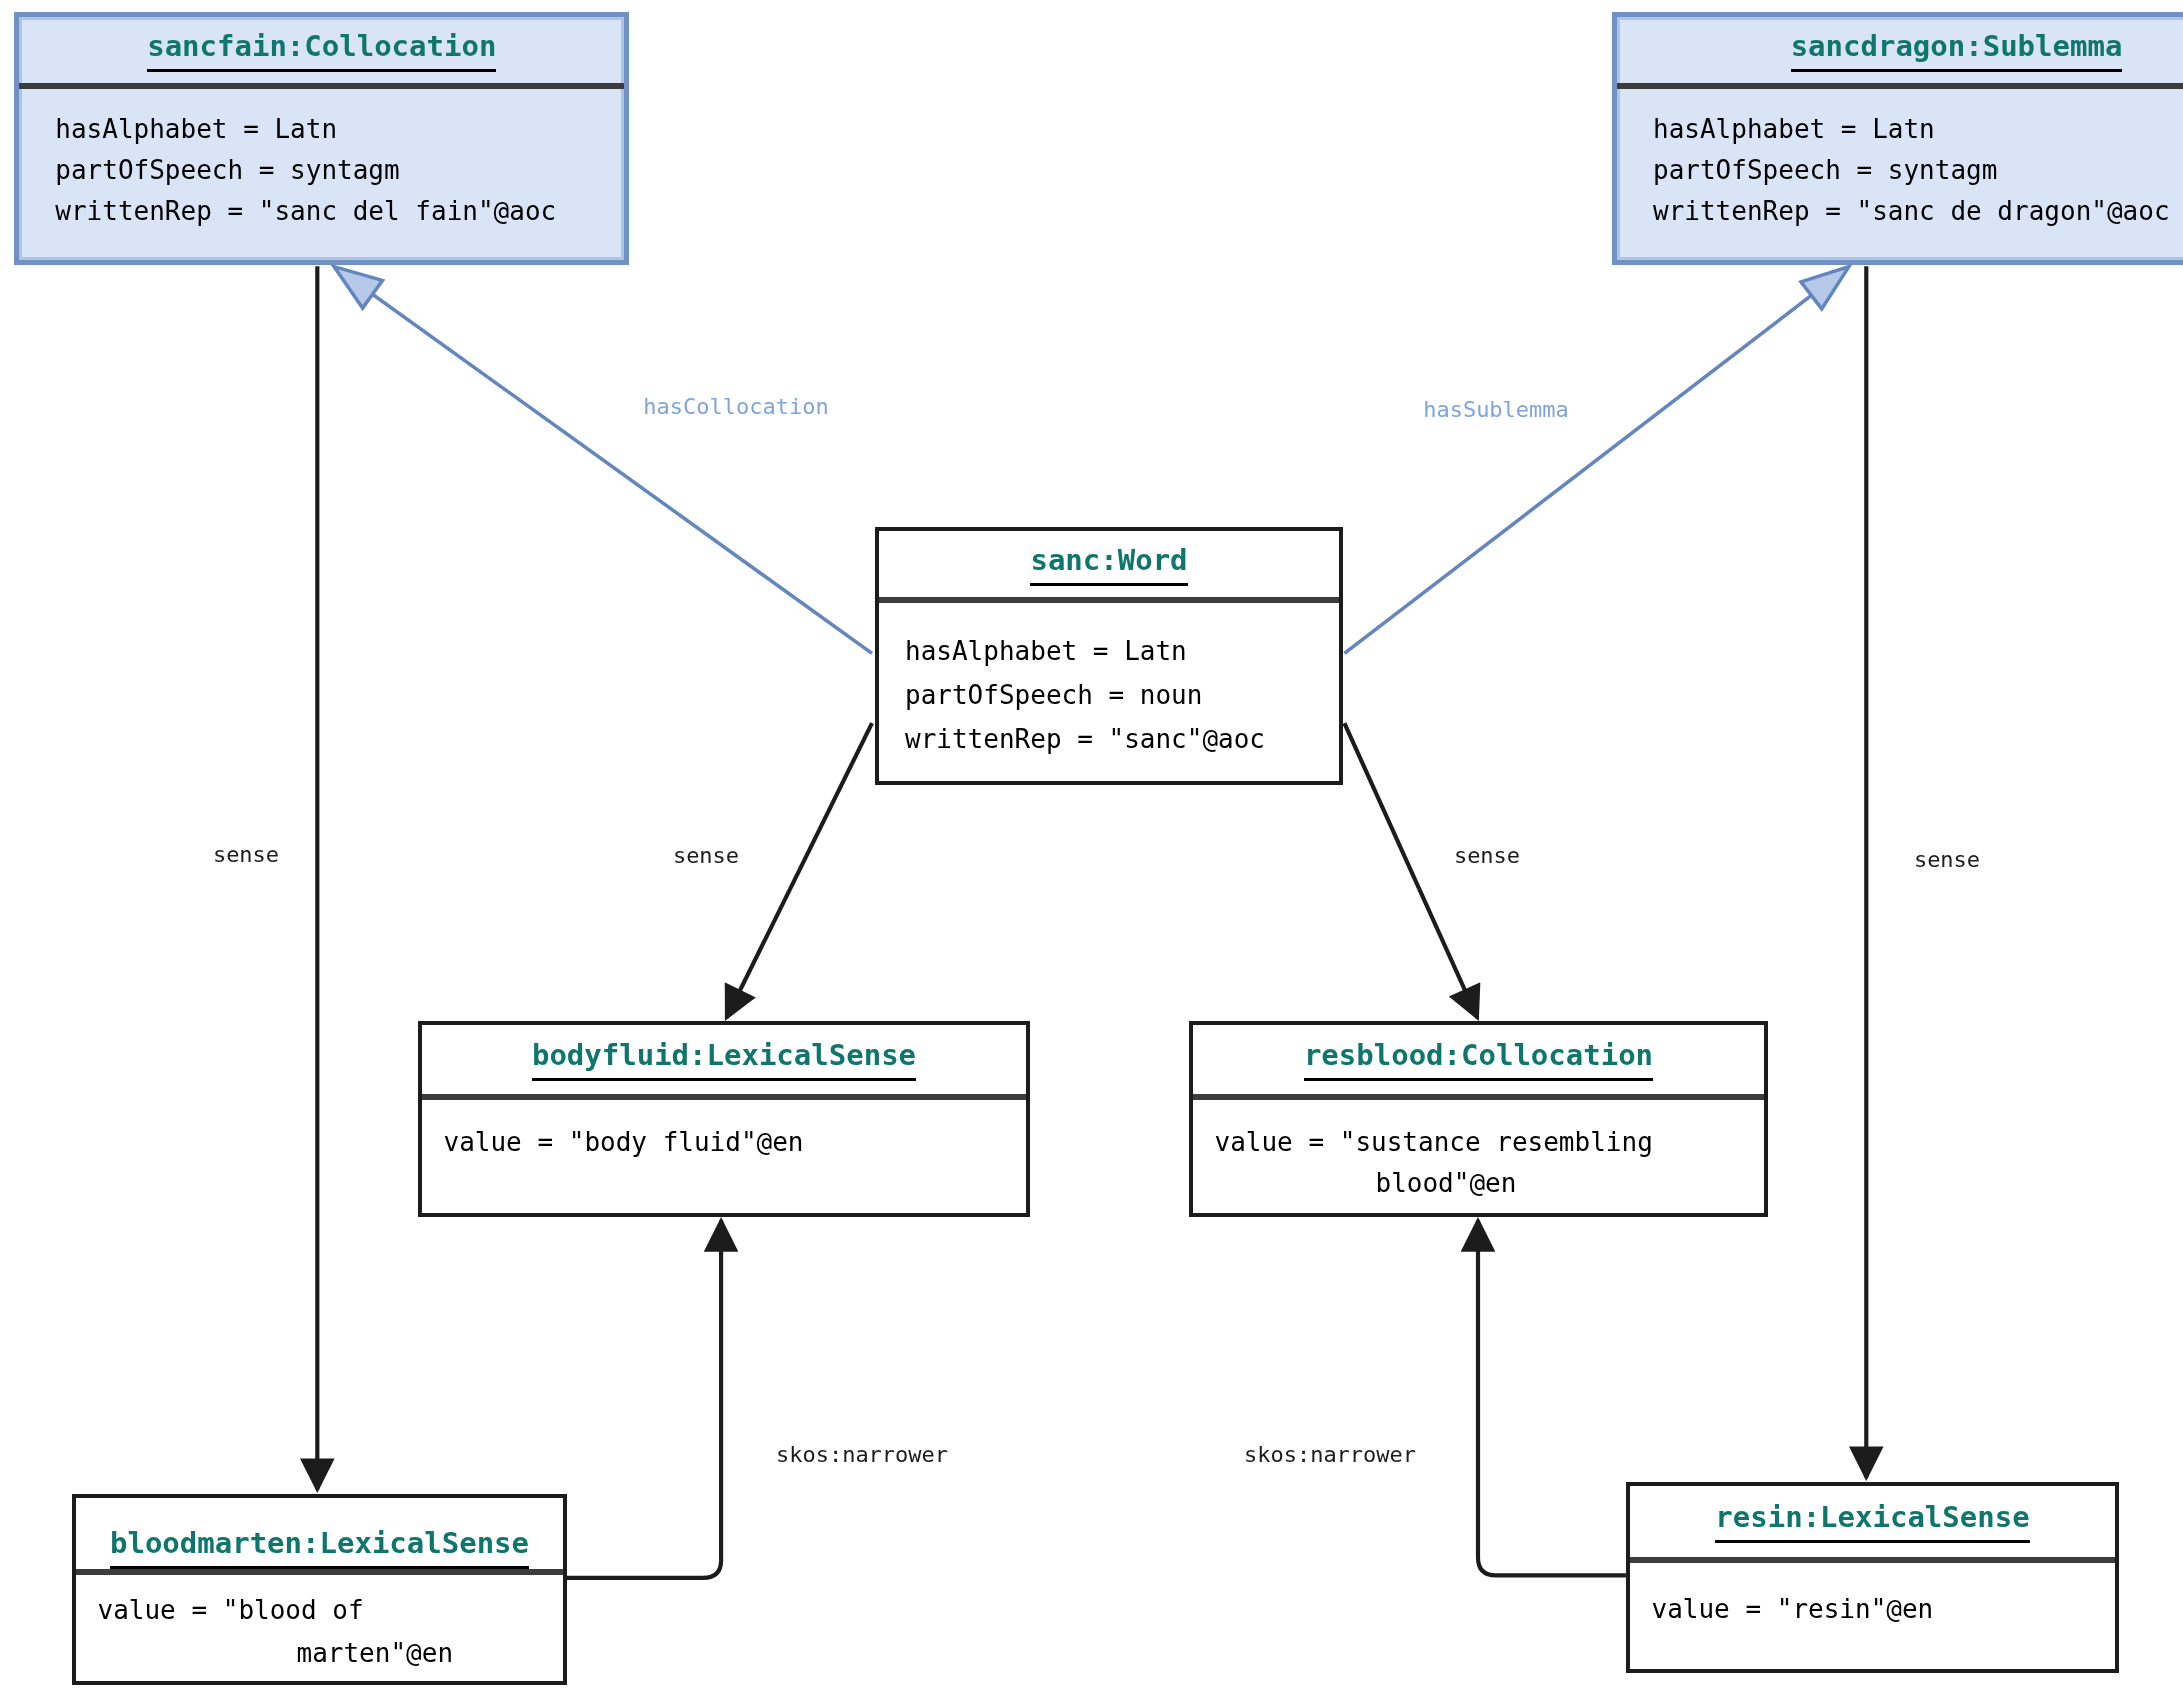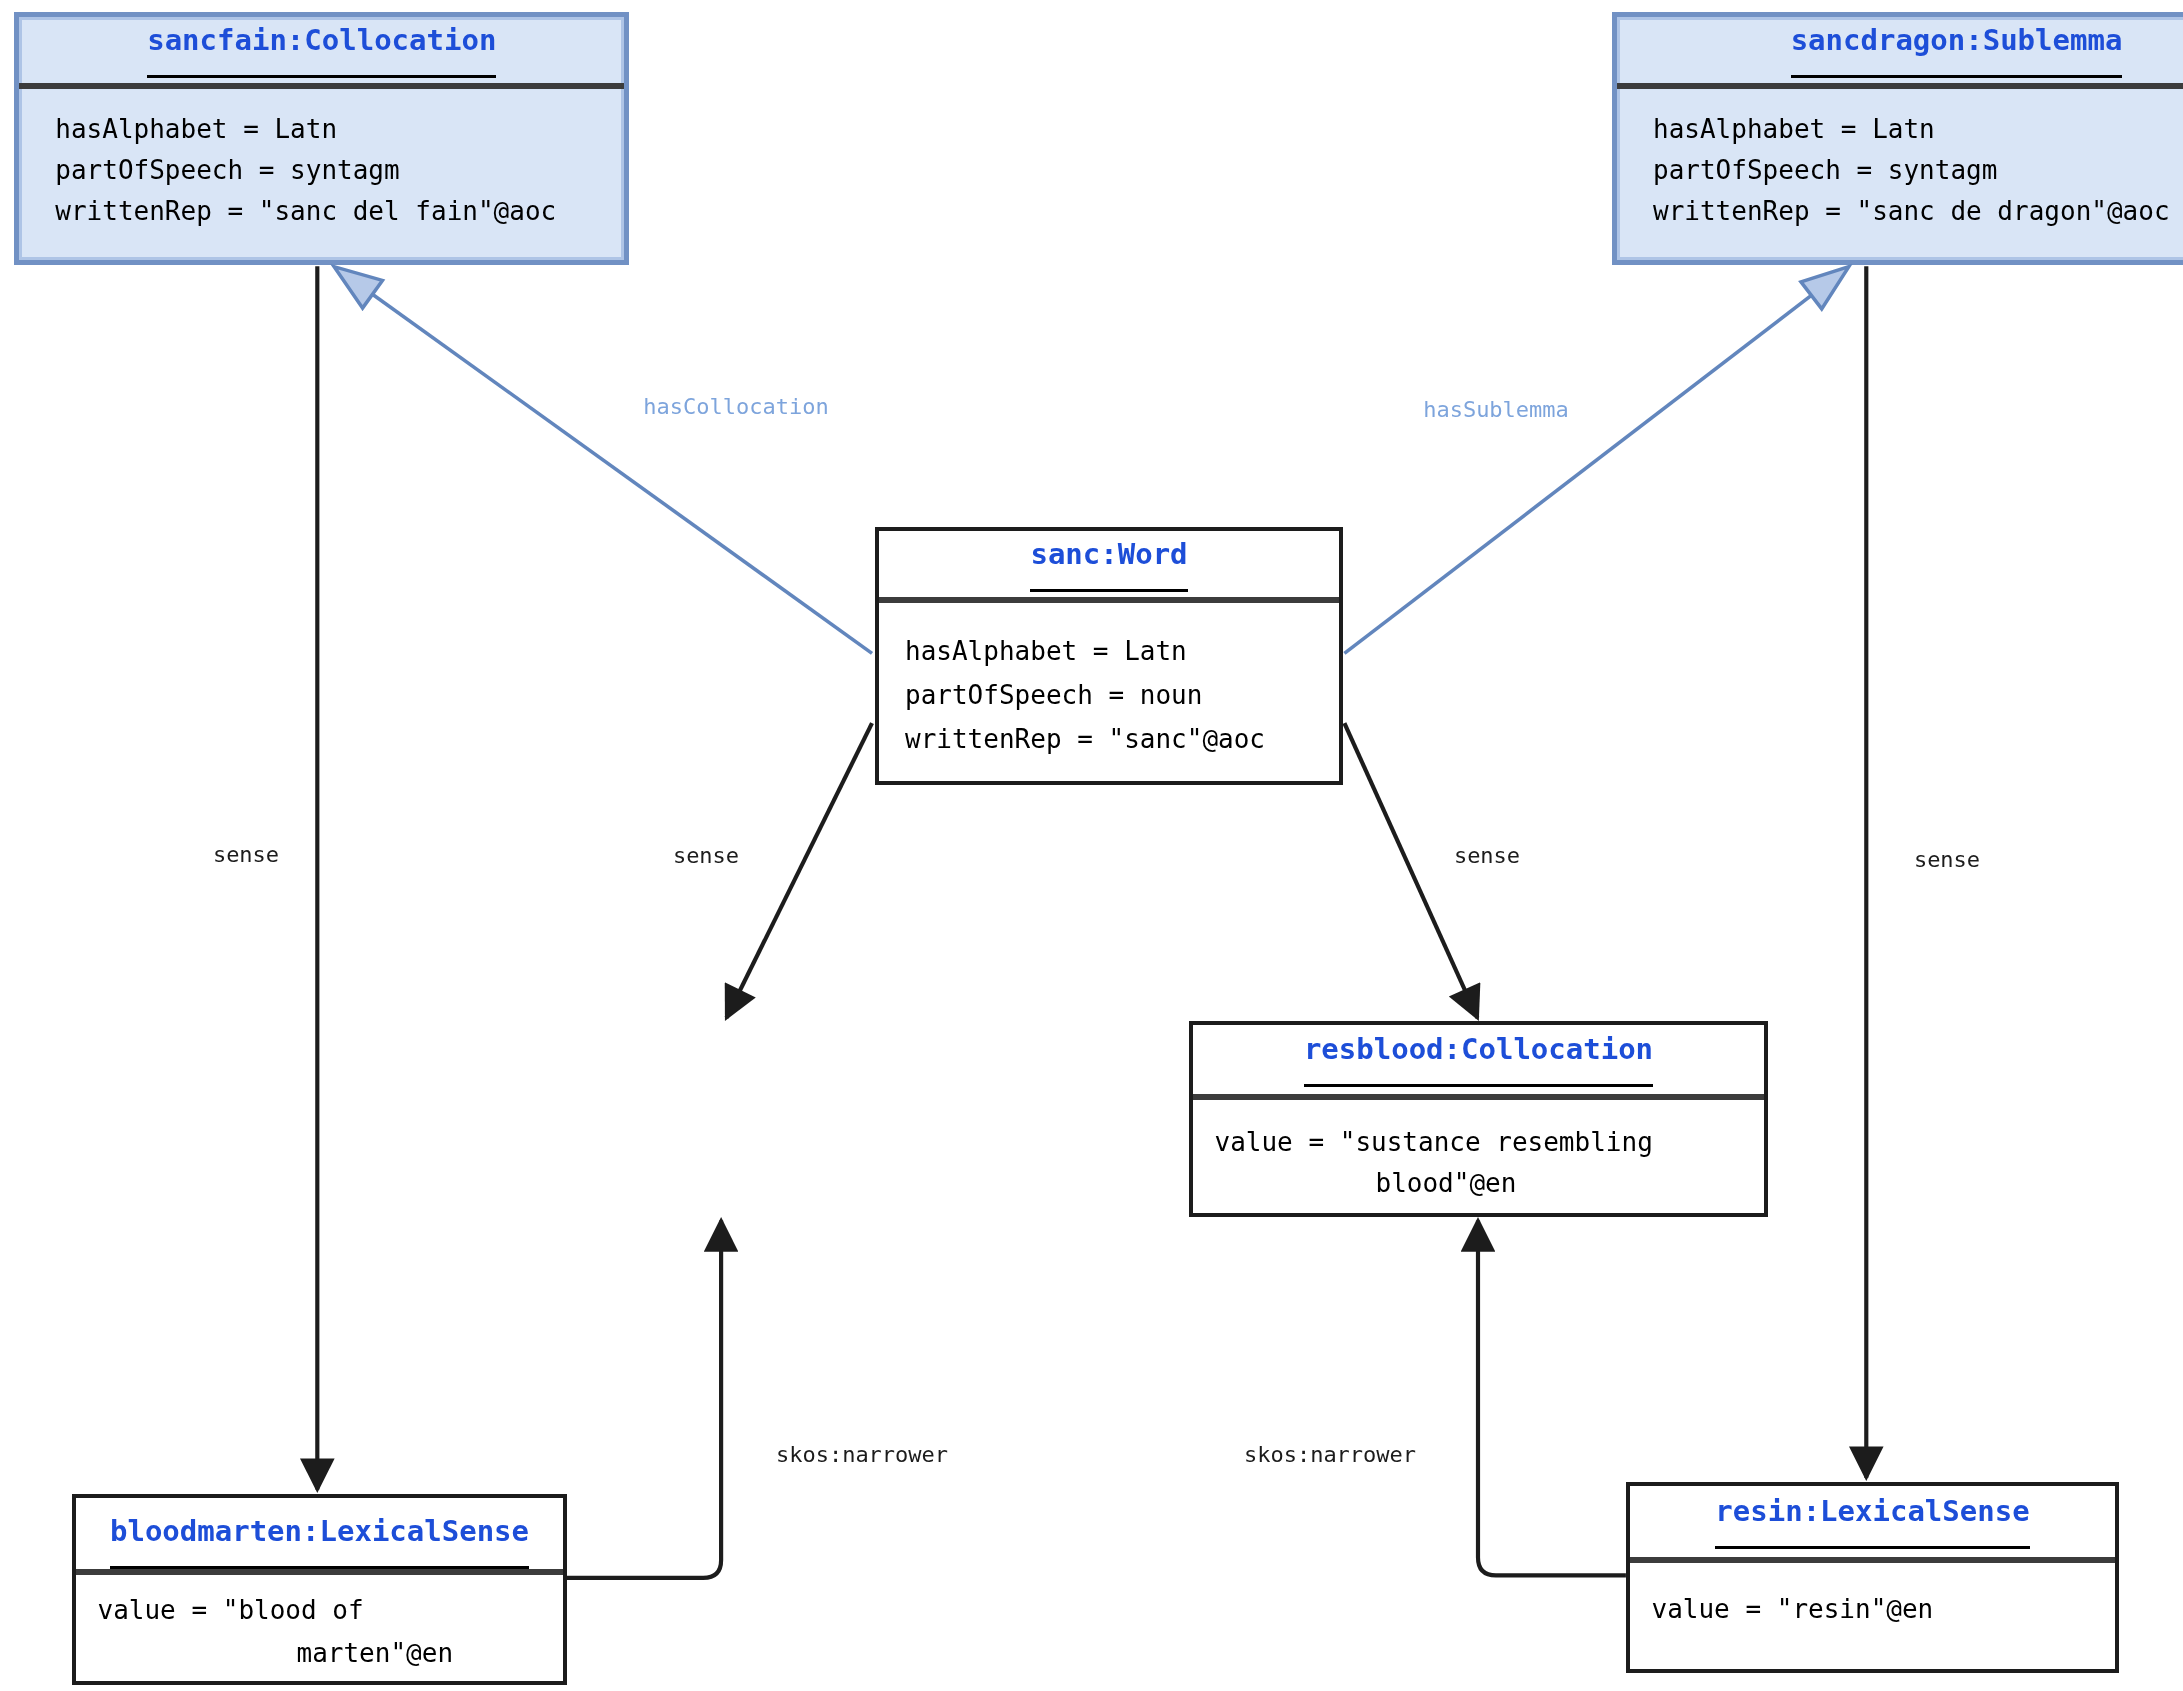--- a/index.html
+++ b/index.html
@@ -22,23 +22,23 @@
     border:5.4px solid #7191c4;
     box-shadow:inset 0 0 0 3px #aec4e6;
   }
   .node .hdr{
     display:flex;align-items:center;justify-content:center;
     border-bottom:6px solid #3c3c3c;
   }
   .node .title{
     font-weight:bold;
     font-size:29px;
-    color:#1d4ed8;
+    color:#0f766e;
     border-bottom:3.6px solid #000;
-    padding-bottom:18px;
+    padding-bottom:6px;
     white-space:nowrap;
   }
   .node .body{box-sizing:border-box;}
   .node .line{
     font-size:26px;color:#000;
     white-space:nowrap;
   }
   
   #node-sancfain   {left:14.3px;   top:12px;   width:615px; height:253px;}
   #node-sancfain   .hdr{height:66px;}
@@ -113,20 +113,28 @@
     <div class="hdr">
       <span class="title">sanc:Word</span>
     </div>
     <div class="body">
       <div class="line">hasAlphabet = Latn</div>
       <div class="line">partOfSpeech = noun</div>
       <div class="line">writtenRep = "sanc"@aoc</div>
     </div>
   </div>
 
+  <div class="node" id="node-bodyfluid">
+    <div class="hdr">
+      <span class="title">bodyfluid:LexicalSense</span>
+    </div>
+    <div class="body">
+      <div class="line">value = "body fluid"@en</div>
+    </div>
+  </div>
 
   <div class="node" id="node-resblood">
     <div class="hdr">
       <span class="title">resblood:Collocation</span>
     </div>
     <div class="body">
       <div class="line">value = "sustance resembling</div>
       <div class="line l2">blood"@en</div>
     </div>
   </div>

